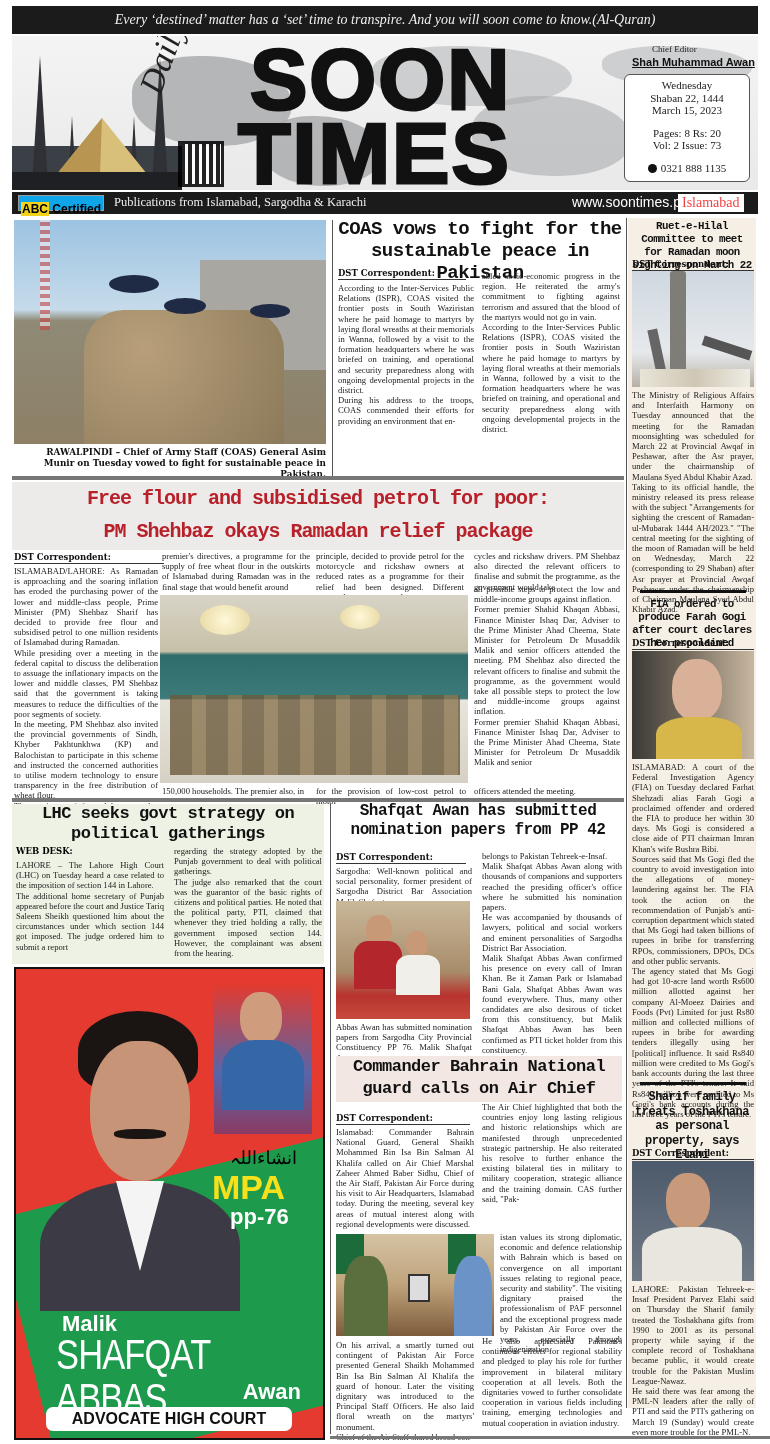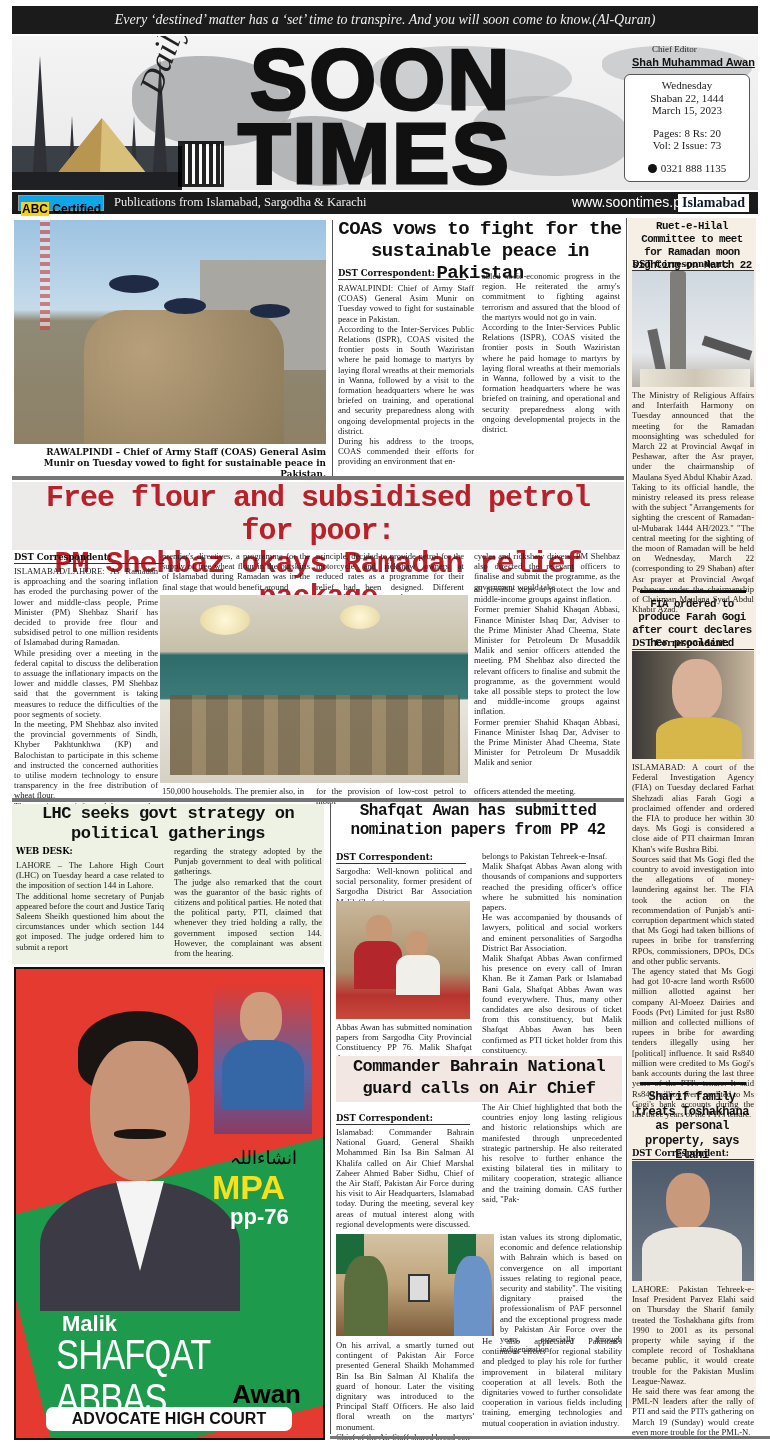--- a/index.html
+++ b/index.html
@@ -16,21 +16,21 @@
  repeating-linear-gradient(90deg,#000 0 4px,#fff 4px 7px),#000;opacity:.85;border:3px solid #000}
 .editor-label{position:absolute;left:640px;top:8px;font-size:9px;font-family:"Liberation Serif",serif;color:#222}
 .editor-name{position:absolute;left:620px;top:20px;font-size:11px;font-weight:bold;font-family:"Liberation Sans",sans-serif;text-decoration:underline;color:#111}
 .infobox{position:absolute;left:612px;top:38px;width:126px;height:108px;border:1px solid #555;border-radius:6px;background:#fff;text-align:center;font-family:"Liberation Serif",serif;font-size:11px;color:#222;line-height:12.5px;padding-top:4px}
 .infobox .gap{height:10px}
 .subbar{left:12px;top:192px;width:746px;height:22px;background:#1b1b1b;color:#eee}
 .abc{position:absolute;left:6px;top:3px;height:16px;background:#0ea5e9;border:1px solid #999;font-family:"Liberation Sans",sans-serif;font-weight:bold;font-size:12px;line-height:14px;padding:6px 2px;color:#000}
 .abc b{background:#f2d21b;padding:0 1px}
 .pubs{position:absolute;left:102px;top:3px;font-family:"Liberation Serif",serif;font-size:12.5px}
 .web{position:absolute;left:560px;top:2px;font-family:"Liberation Sans",sans-serif;font-size:14px;color:#fff}
-.city{position:absolute;left:666px;top:2px;height:18px;padding:0 4px;background:#fff;color:#0f172a;font-family:"Liberation Serif",serif;font-weight:bold;font-size:14px;line-height:18px}
+.city{position:absolute;left:666px;top:2px;height:18px;padding:0 4px;background:#fff;color:#ef4444;font-family:"Liberation Serif",serif;font-weight:normal;font-size:14px;line-height:18px}
 .photo{position:absolute;overflow:hidden}
 .hl{font-family:Liberation Mono, monospace;font-weight:bold;color:#111;text-align:center;letter-spacing:-.5px}
 .byline{font-family:"DejaVu Serif",serif;font-weight:bold;font-size:8.5px;border-bottom:1.5px solid #333;padding-bottom:1px;color:#111}
 .txt{font-family:"Liberation Serif",serif;font-size:8.6px;line-height:10.2px;color:#222;text-align:justify;hyphens:auto}
 .txt p{margin:0}
 .vrule{position:absolute;width:1px;background:#555}
 .hrule{position:absolute;height:4px;background:#777}
 .caption{font-family:"DejaVu Serif",serif;font-weight:bold;font-size:8.8px;line-height:11px;text-align:right;color:#111}
 .sidebar{position:absolute;left:628px;top:218px;width:128px;background:#f6efe5}
 .ad{position:absolute;left:14px;top:967px;width:311px;height:473px;border:2px solid #111;overflow:hidden;background:#e43a2f}
@@ -89,32 +89,31 @@
   <div style="position:absolute;left:150px;top:78px;width:42px;height:16px;background:#1f2a44;border-radius:50%"></div>
   <div style="position:absolute;left:236px;top:84px;width:40px;height:14px;background:#1f2a44;border-radius:50%"></div>
 </div>
 <div class="abs caption" style="left:14px;top:447px;width:312px">RAWALPINDI  – Chief of Army Staff (COAS) General Asim Munir on Tuesday vowed to fight for sustainable peace in Pakistan.</div>
 
 <div class="vrule" style="left:332px;top:220px;height:256px"></div>
 
 <div class="abs hl" style="left:336px;top:218px;width:288px;font-size:19px;line-height:22px">COAS vows to fight for the sustainable peace in Pakistan</div>
 <div class="abs byline" style="left:338px;top:268px;width:128px">DST Correspondent:</div>
 <div class="abs txt" style="left:338px;top:283px;width:136px">
-  <p>RAWALPINDI: Chief of Army Staff (COAS) General Asim Munir on Tuesday vowed to fight for sustainable peace in Pakistan.</p>
   <p>According to the Inter-Services Public Relations (ISPR), COAS visited the frontier posts in South Waziristan where he paid homage to martyrs by laying floral wreaths at their memorials in Wanna, followed by a visit to the formation headquarters where he was briefed on training, and operational and security preparedness along with ongoing developmental projects in the district.</p>
   <p>During his address to the troops, COAS commended their efforts for providing an environment that en-</p>
 </div>
 <div class="abs txt" style="left:482px;top:271px;width:138px">
   <p>abled socio-economic progress in the region. He reiterated the army's commitment to fighting against terrorism and assured that the blood of the martyrs would not go in vain.</p>
   <p>According to the Inter-Services Public Relations (ISPR), COAS visited the frontier posts in South Waziristan where he paid homage to martyrs by laying floral wreaths at their memorials in Wanna, followed by a visit to the formation headquarters where he was briefed on training, and operational and security preparedness along with ongoing developmental projects in the district.</p>
 </div>
 
 <div class="hrule" style="left:12px;top:476px;width:612px"></div>
 
-<div class="abs hl" style="left:12px;top:482px;width:612px;height:68px;background:#ecebea;color:#b8202a;font-size:30px;line-height:33px;letter-spacing:-1px">
+<div class="abs hl" style="left:12px;top:482px;width:612px;height:68px;background:#ecebea;color:#b8202a;font-size:20px;line-height:33px;letter-spacing:-1px">
   <div>Free flour and subsidised petrol for poor:</div>
   <div>PM Shehbaz okays Ramadan relief package</div>
 </div>
 <div class="abs byline" style="left:14px;top:552px;width:150px">DST Correspondent:</div>
 <div class="abs txt" style="left:14px;top:566px;width:144px">
   <p>ISLAMABAD/LAHORE: As Ramadan is approaching and the soaring inflation has eroded the purchasing power of the lower and middle-class people, Prime Minister (PM) Shehbaz Sharif has decided to provide free flour and subsidised petrol to one million residents of Islamabad during Ramadan.</p>
   <p>While presiding over a meeting in the federal capital to discuss the deliberation to assuage the inflationary impacts on the lower and middle classes, PM Shehbaz said that the government is taking measures to reduce the difficulties of the poor segments of society.</p>
   <p>In the meeting, PM Shehbaz also invited the provincial governments of Sindh, Khyber Pakhtunkhwa (KP) and Balochistan to participate in this scheme and instructed the concerned authorities to utilise modern technology to ensure transparency in the free distribution of wheat flour.</p>
   <p>The meeting was informed that as per the</p>
 </div>
@@ -242,15 +241,15 @@
     <div style="position:absolute;left:30px;top:30px;width:100px;height:140px;background:#c89478;border-radius:45% 45% 48% 48%"></div>
     <div style="position:absolute;left:54px;top:118px;width:52px;height:10px;background:#1a1412;border-radius:40%"></div>
     <div style="position:absolute;left:-20px;top:170px;width:200px;height:130px;background:#3b3a45;border-radius:50% 50% 0 0"></div>
     <div style="position:absolute;left:56px;top:170px;width:48px;height:90px;background:#f4f4f4;clip-path:polygon(0 0,100% 0,50% 100%)"></div>
   </div>
   <div style="position:absolute;left:214px;top:178px;color:#000000;font-size:18px;font-family:'DejaVu Serif',serif">انشاءاللہ</div>
   <div style="position:absolute;left:196px;top:200px;color:#f6e11c;font-family:'Liberation Sans',sans-serif;font-weight:900;font-size:34px;line-height:36px">MPA</div>
   <div style="position:absolute;left:214px;top:236px;color:#fff;font-family:'Liberation Sans',sans-serif;font-weight:bold;font-size:22px;line-height:24px">pp-76</div>
   <div style="position:absolute;left:46px;top:342px;color:#fff;font-family:'Liberation Sans',sans-serif;font-weight:bold;font-size:22px">Malik</div>
   <div style="position:absolute;left:40px;top:364px;color:#fff;font-family:'Liberation Sans',sans-serif;font-size:42px;line-height:44px;letter-spacing:-1px;transform:scaleX(.82);transform-origin:left top">SHAFQAT ABBAS</div>
-  <div style="position:absolute;right:22px;top:410px;color:#000000;font-family:'Liberation Sans',sans-serif;font-weight:bold;font-size:26px">Awan</div>
+  <div style="position:absolute;right:22px;top:410px;color:#ffffff;font-family:'Liberation Sans',sans-serif;font-weight:bold;font-size:22px">Awan</div>
   <div style="position:absolute;left:30px;top:438px;width:246px;height:24px;background:#fff;border-radius:7px;color:#111;text-align:center;font-family:'Liberation Sans',sans-serif;font-weight:bold;font-size:16px;line-height:24px">ADVOCATE HIGH COURT</div>
 </div>
 
 </body></html>

